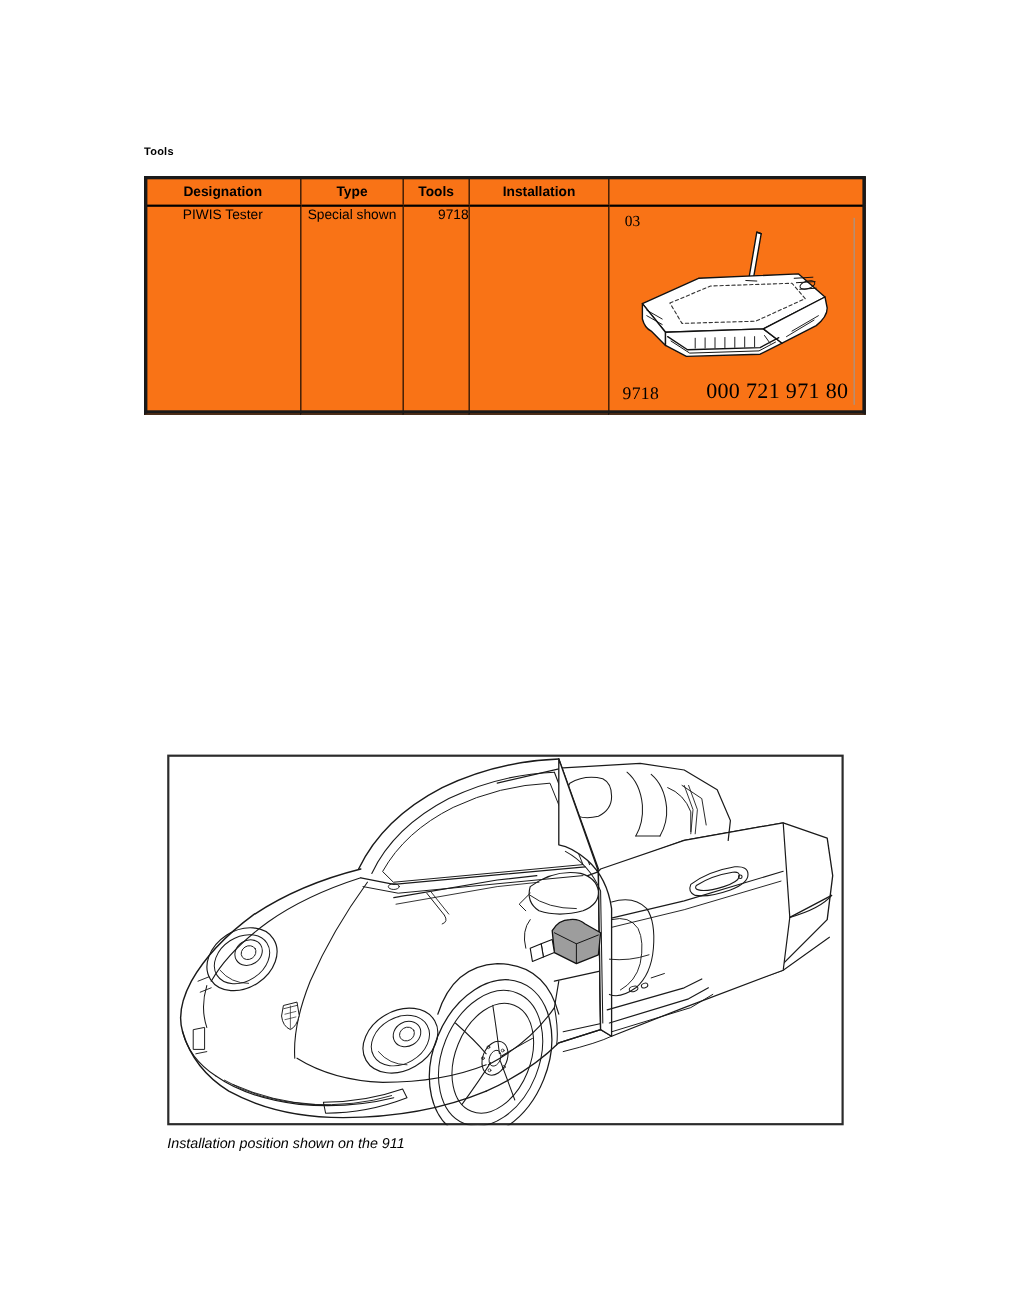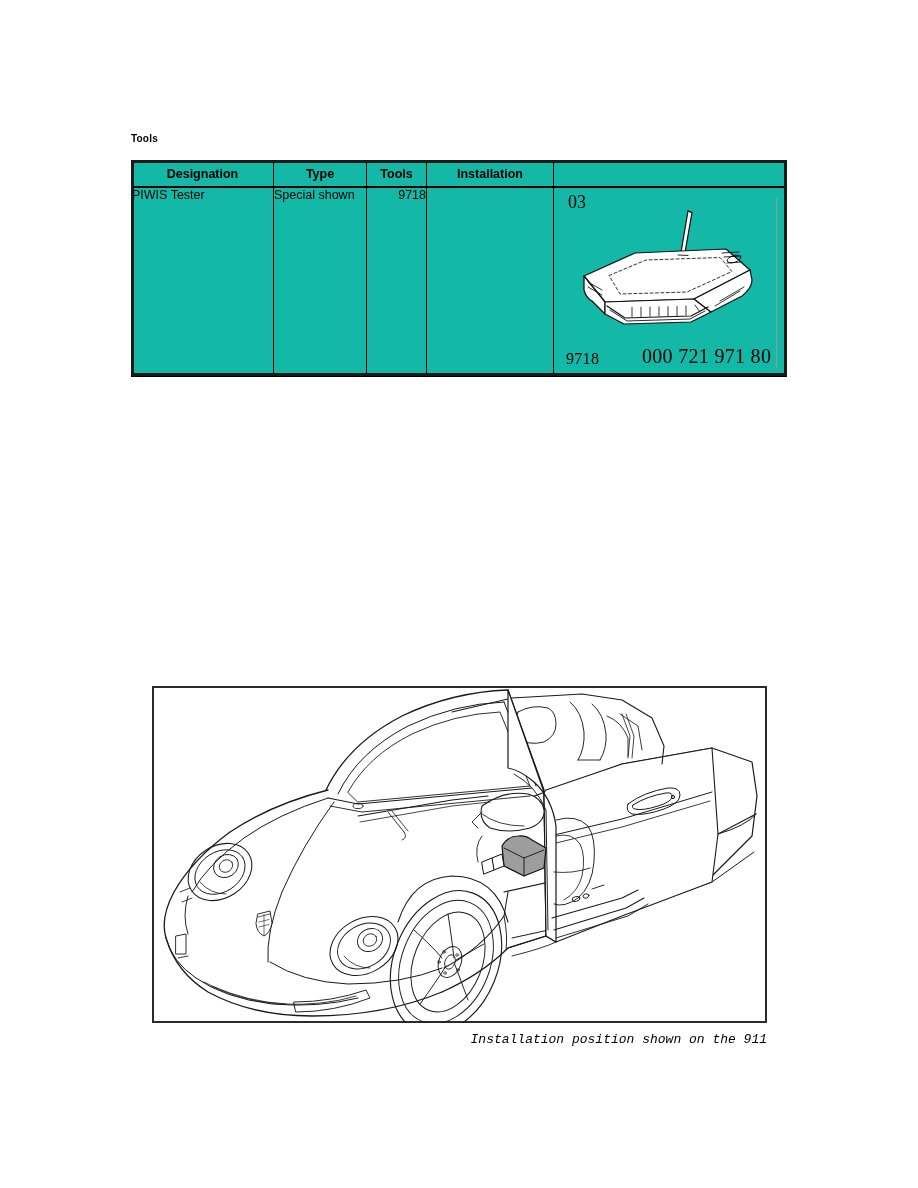--- a/index.html
+++ b/index.html
@@ -28,21 +28,21 @@
   }
 
   
   #tools-table {
     position: absolute;
     left: 131px;
     top: 161px;
     width: 655px;
     border-collapse: collapse;
     table-layout: fixed;
-    background: #14b8a6;
+    background: #f97316;
   }
   #tools-table col.c-designation { width: 142px; }
   #tools-table col.c-type        { width: 93px;  }
   #tools-table col.c-number      { width: 60px;  }
   #tools-table col.c-description { width: 127px; }
   #tools-table col.c-image       { width: 233px; }
 
   #tools-table th,
   #tools-table td {
     border: 1px solid #000;
@@ -58,21 +58,21 @@
     padding: 0 2px;
     border-bottom: 2px solid #000;
   }
   #tools-table thead th.blank-head { border-bottom: 2px solid #000; }
 
   #tools-table tbody td {
     height: 188px;
   }
   .cell-pad-left {
     padding: 5px 0 0 5px;
-    text-align: left;
+    text-align: center;
   }
   .cell-pad-right {
     padding: 5px 7px 0 0;
     text-align: right;
   }
 
   
   #table-frame-top, #table-frame-bottom,
   #table-frame-left, #table-frame-right {
     position: absolute;
@@ -87,21 +87,21 @@
   .tool-figure {
     position: relative;
     width: 100%;
     height: 100%;
   }
   .tool-fig-code {
     position: absolute;
     left: 14px;
     top: 7px;
     font-family: "Liberation Serif", serif;
-    font-size: 18px;
+    font-size: 14px;
     line-height: 14px;
   }
   .tool-fig-number {
     position: absolute;
     left: 12px;
     bottom: 8px;
     font-family: "Liberation Serif", serif;
     font-size: 16px;
     letter-spacing: 0.3px;
   }
@@ -146,25 +146,24 @@
   #vehicle-svg {
     position: absolute;
     left: 0;
     top: 0;
   }
   #vehicle-caption {
     position: absolute;
     left: 152px;
     top: 1031px;
     width: 615px;
-    text-align: right;
+    text-align: left;
     font-size: 13px;
     font-style: italic;
     line-height: 17px;
-    font-family: Liberation Mono, monospace;
   }
 </style>
 </head>
 <body>
 
 <div id="tools-heading">Tools</div>
 
 <table id="tools-table">
   <colgroup>
     <col class="c-designation">

